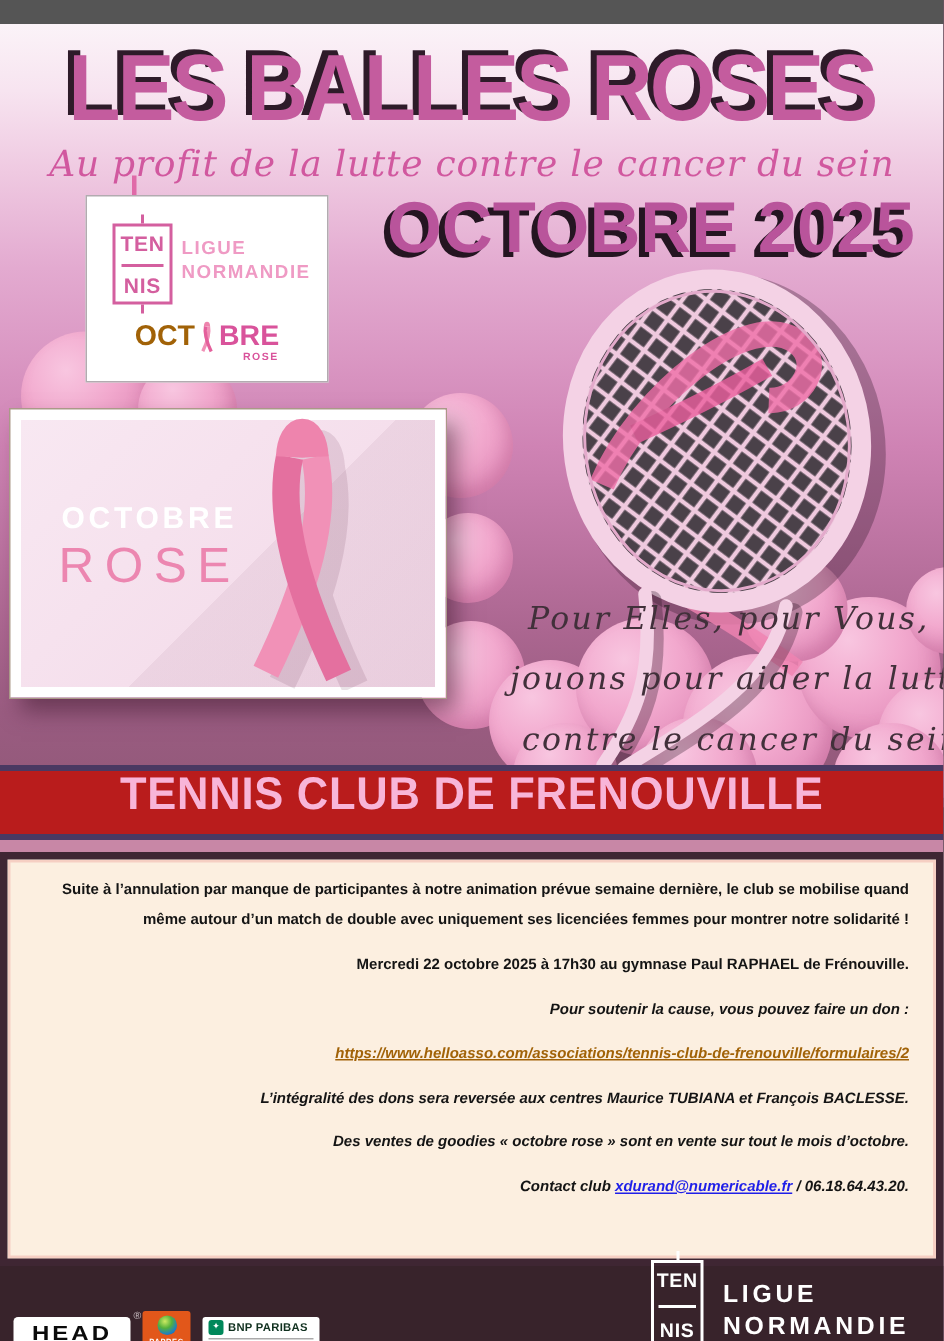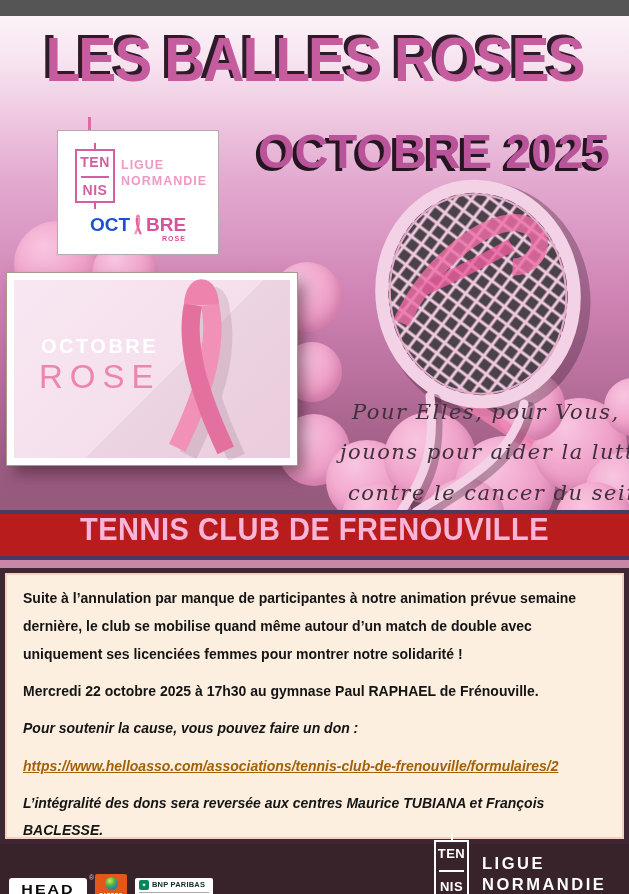--- a/index.html
+++ b/index.html
@@ -32,21 +32,21 @@
   .tn-box .tick{position:absolute;left:50%;width:2px;height:6px;background:#d45f9f;transform:translateX(-50%);}
   .tick-top{top:-8px;} .tick-bot{bottom:-8px;}
   .tn-t,.tn-b{position:absolute;left:0;width:100%;text-align:center;
     font-size:14px;font-weight:800;color:#d45f9f;letter-spacing:.5px;}
   .tn-t{top:3px;} .tn-b{bottom:3px;}
   .tn-div{position:absolute;left:4px;right:4px;top:50%;border-top:2px solid #d45f9f;}
   .lg-pink{position:absolute;left:63px;top:27px;font-size:12.5px;font-weight:800;
     color:#ef9ac4;letter-spacing:1px;line-height:1.25;}
   .octrose{position:absolute;left:0;right:0;top:82px;display:flex;align-items:center;
     justify-content:center;font-size:19px;font-weight:800;}
-  .oct-l{color:#1d4ed8;} .oct-r{color:#d9539b;}
+  .oct-l{color:#a16207;} .oct-r{color:#d9539b;}
   .octrose svg{margin:0 1px;}
   .octrose-rose{position:absolute;left:104px;top:104px;font-size:7px;font-weight:800;
     color:#d9539b;letter-spacing:1px;}
   
   .rose-card{position:absolute;left:7px;top:257px;width:276px;height:178px;
     background:linear-gradient(135deg,#f8e8f2 0%,#f5dfec 55%,#f2d8e7 100%);
     border:7px solid #fff;box-shadow:0 0 0 1px #a98,7px 9px 14px rgba(55,20,40,.5);}
   .rc-shadow{position:absolute;left:0;top:0;width:100%;height:100%;
     background:linear-gradient(135deg,rgba(0,0,0,0) 55%,rgba(120,60,95,.07) 55%);}
   .rc-octobre{position:absolute;left:27px;top:55px;font-size:20px;font-weight:800;
@@ -61,21 +61,21 @@
   .banner{position:absolute;left:0;top:494px;width:629px;height:50px;
     background:#b91c1c;border-top:4px solid #4a3962;border-bottom:4px solid #4a3962;
     box-sizing:border-box;display:flex;justify-content:center;}
   .banner-text{font-size:29px;font-weight:bold;letter-spacing:.5px;color:#f8b5d8;
     transform:scaleY(1.05);white-space:nowrap;}
   .gap-strip{position:absolute;left:0;top:544px;width:629px;height:8px;background:#c887a6;}
   
   .bodybox{position:absolute;left:0;top:552px;width:629px;height:276px;
     background:#fcefe0;border:5px solid #3f2633;box-sizing:border-box;
     box-shadow:inset 0 0 0 2px #f6cfc3;padding:11px 18px 0;}
-  .bodybox p{margin:0 0 10px;text-align:left;font-size:14px;font-weight:bold;
+  .bodybox p{margin:0 0 10px;text-align:right;font-size:10px;font-weight:bold;
     line-height:1.95;color:#141414;}
   .bb-italic{font-style:italic;}
   .bb-link{color:#a16207;text-decoration:underline;font-style:italic;font-weight:bold;word-break:break-all;}
   .bb-email{color:#1f1fe8;text-decoration:underline;}
   
   .footer{position:absolute;left:0;top:828px;width:629px;height:66px;background:#38232b;}
   .head-box{position:absolute;left:9px;top:34px;width:78px;height:23px;background:#fff;
     border-radius:3px;display:flex;align-items:center;justify-content:center;}
   .head-box span{font-weight:900;font-size:16px;letter-spacing:2px;color:#0a0a0a;
     transform:scaleY(.85);}
@@ -146,20 +146,21 @@
       </g>
       <g fill="none" stroke-linecap="round">
         <path d="M102,242 C108,296 96,324 74,356" stroke="rgba(40,18,32,.3)" stroke-width="12" transform="translate(5,4)"></path>
         <path d="M196,250 C186,304 128,332 88,358" stroke="rgba(40,18,32,.3)" stroke-width="12" transform="translate(5,4)"></path>
         <path d="M102,242 C108,296 96,324 74,356" stroke="#f4d2e5" stroke-width="9"></path>
         <path d="M196,250 C186,304 128,332 88,358" stroke="#f4d2e5" stroke-width="9"></path>
       </g>
     </svg>
 
     <div class="title">LES BALLES ROSES</div>
+    <div class="subtitle">Au profit de la lutte contre le cancer du sein</div>
     <div class="edition">OCTOBRE 2025</div>
 
     <div class="logo-string"></div>
     <div class="logo-card">
       <div class="tn-box">
         <div class="tick tick-top"></div>
         <div class="tick tick-bot"></div>
         <div class="tn-t">TEN</div>
         <div class="tn-div"></div>
         <div class="tn-b">NIS</div>

